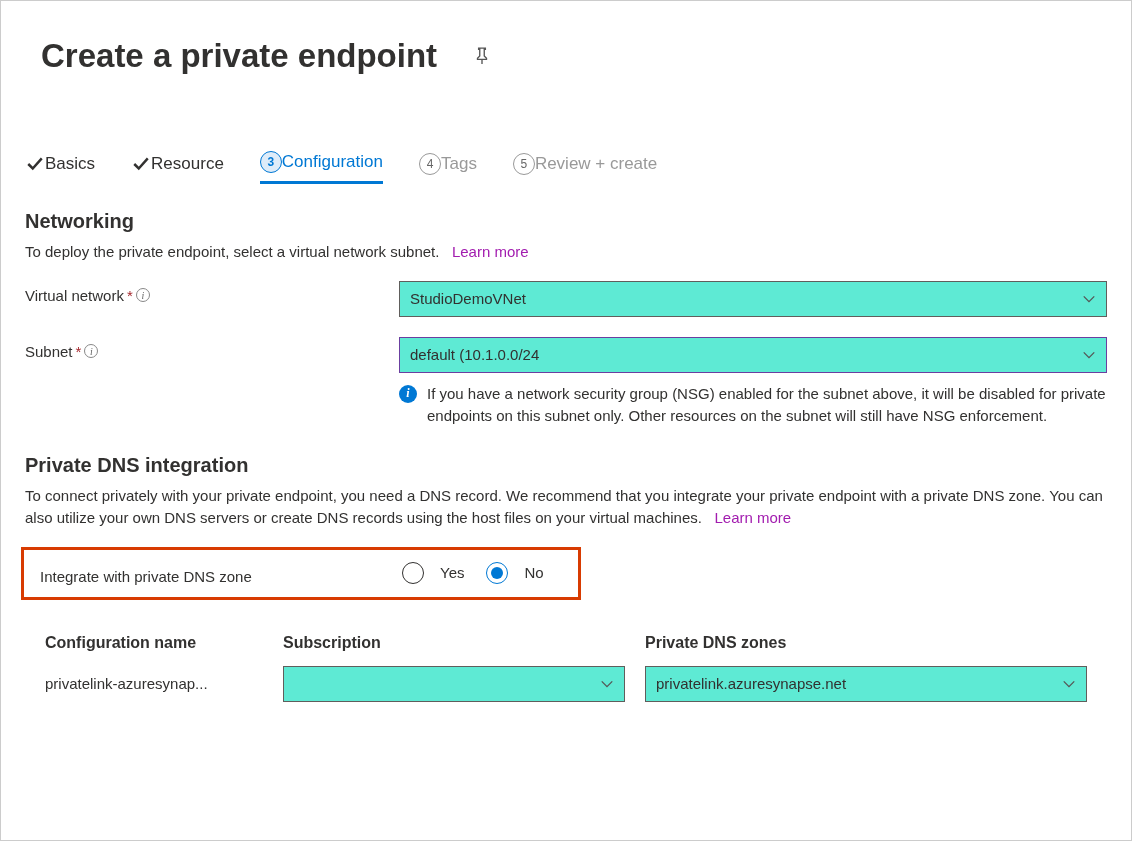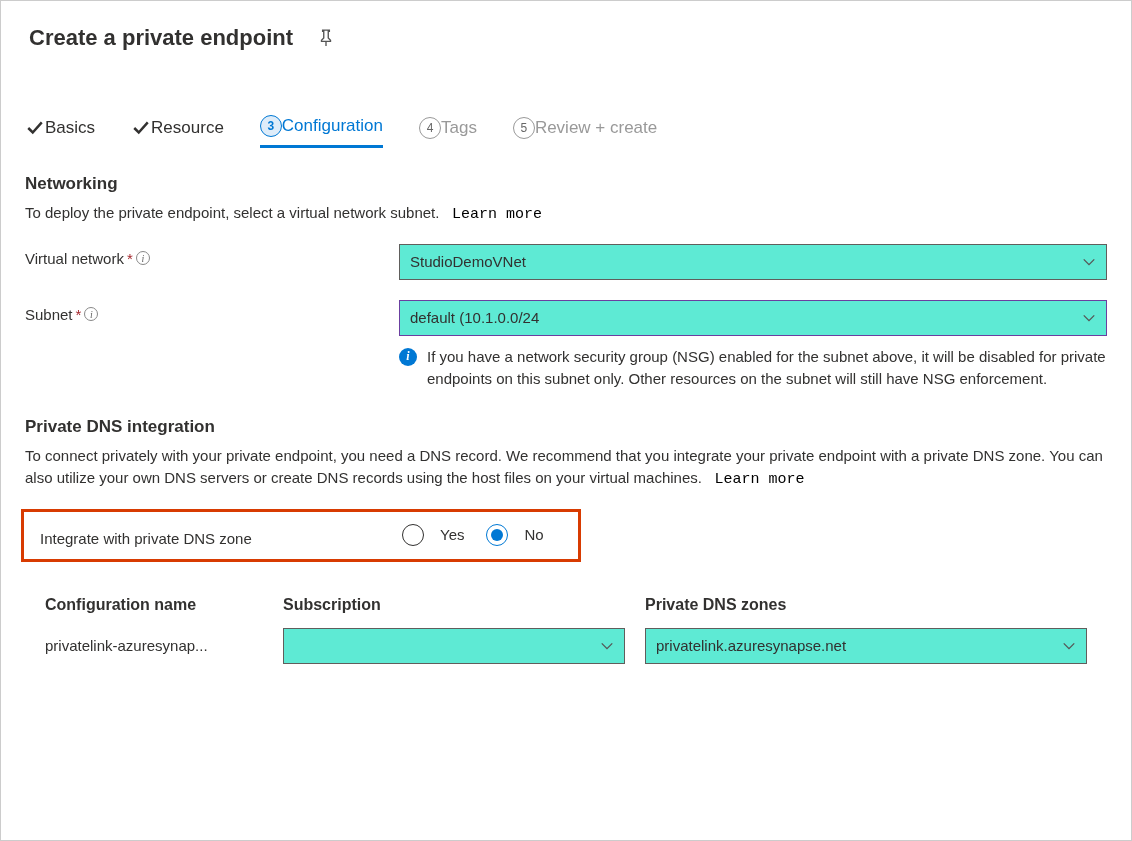--- a/index.html
+++ b/index.html
@@ -17,23 +17,23 @@
     padding: 20px 24px;
     position: relative;
   }
   .title-row {
     display: flex;
     align-items: center;
     gap: 18px;
     margin-bottom: 60px;
   }
   .page-title {
-    font-size: 22px;
+    font-size: 33px;
     font-weight: 600;
-    margin: 4px;
+    margin: 16px;
   }
   .pin-btn {
     width: 22px;
     height: 22px;
     display: flex;
     align-items: center;
     justify-content: center;
     cursor: pointer;
     color: #555;
   }
@@ -77,31 +77,31 @@
   }
   .tab.active .step-num {
     border-color: #0078d4;
     color: #0078d4;
     background: #deecf9;
     font-weight: 600;
   }
   .tab.future { color: #999; }
   
   .section-title {
-    font-size: 17px;
+    font-size: 20px;
     font-weight: 600;
     margin: 14px 0 8px 0;
   }
   .section-desc {
     font-size: 15px;
     color: #323130;
     margin-bottom: 18px;
     line-height: 1.45;
   }
-  .link { color: #000000; cursor: pointer; font-family: Liberation Mono, monospace; }
+  .link { color: #a21caf; cursor: pointer; }
   
   .form-row {
     display: flex;
     align-items: flex-start;
     margin-bottom: 20px;
   }
   .form-label {
     width: 374px;
     display: flex;
     align-items: center;

